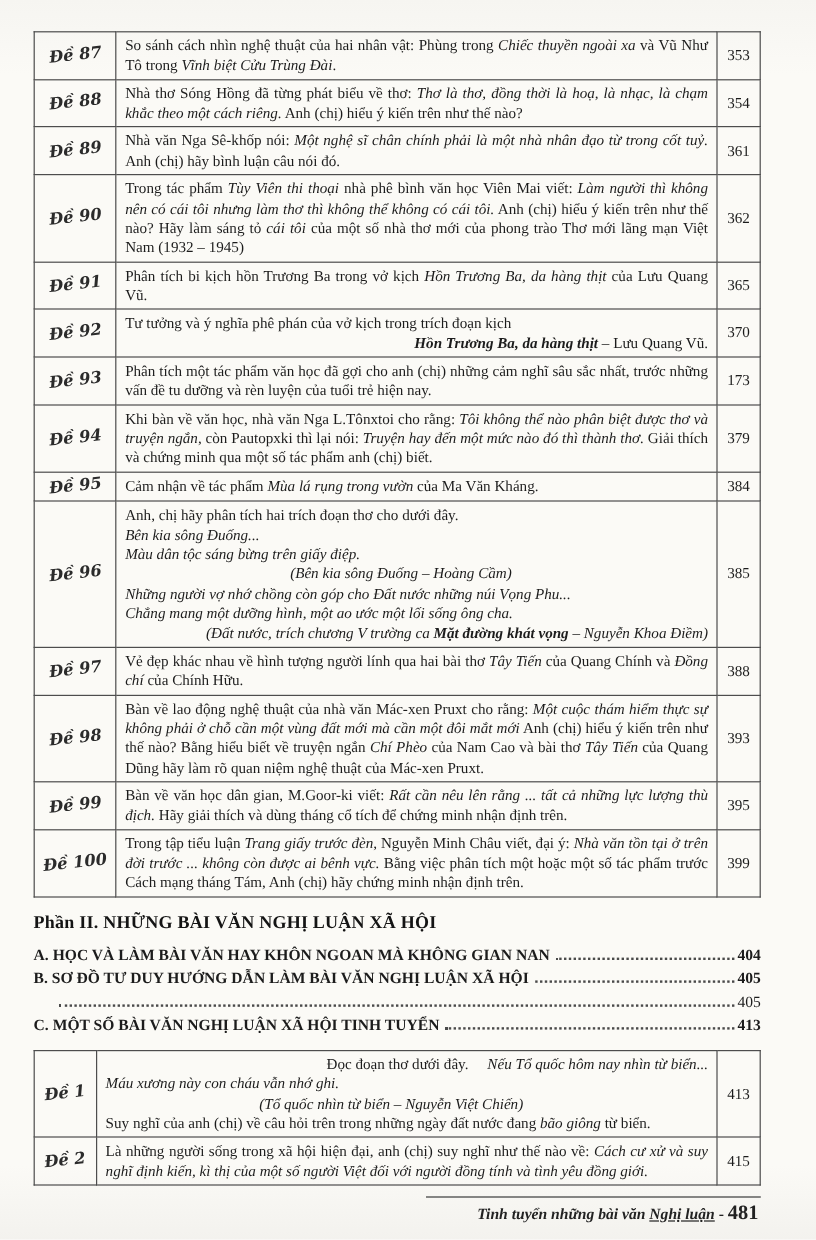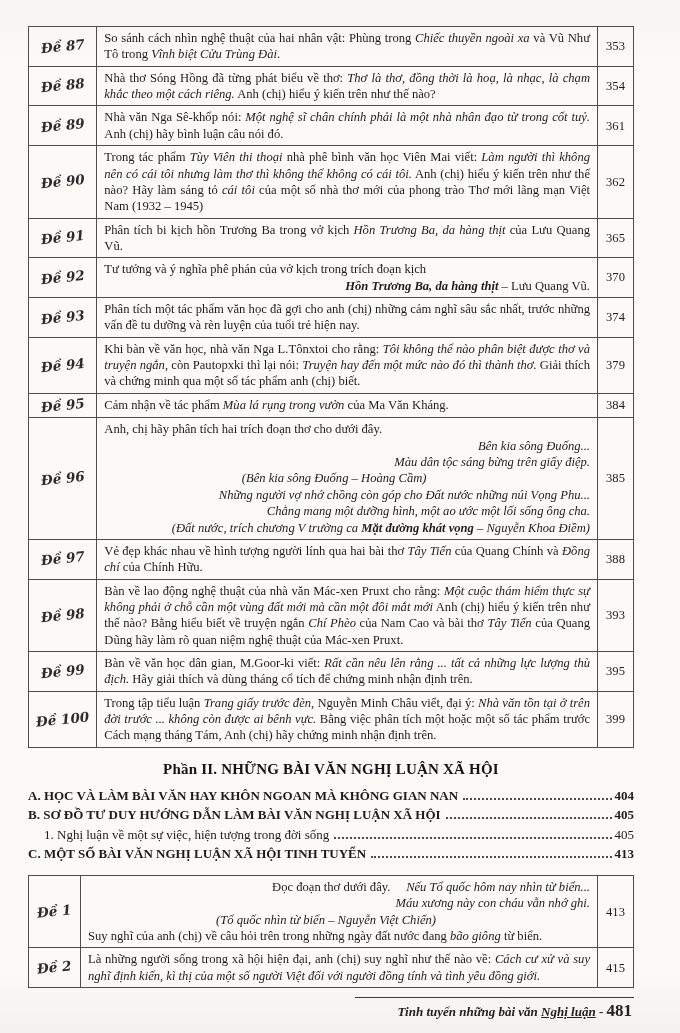--- a/index.html
+++ b/index.html
@@ -31,27 +31,26 @@
     font-style: italic; font-weight: 700;
     font-size: 13.5px; color: #2b2b2b;
     transform: rotate(-6deg);
     white-space: nowrap;
   }
   td.page-cell { width: 36px; text-align: center; font-size: 12.6px; }
   td.content-cell { text-align: justify; }
   .blk { min-height: 15px; }
   .blk.aj { text-align: justify; }
   .blk.al { text-align: right; }
-  .blk.ac { text-align: right; }
+  .blk.ac { text-align: left; }
   .blk.ar { text-align: center; padding-right: 26px; }
   .it { font-style: italic; }
   .bd { font-weight: 700; }
   h2.part-heading {
     margin: 13px 0 7px 0;
-    text-align: center;
     font-size: 15px; font-weight: 700;
     letter-spacing: 0.2px;
     color: #141414;
   }
   .toc-list { font-size: 13px; line-height: 1.35; margin-bottom: 8px; }
   .li-row { display: flex; align-items: baseline; margin: 2px 0; }
   .li-row.bd .lbl, .li-row.bd .pg { font-weight: 700; }
   .li-row.ind { padding-left: 16px; }
   .lbl { white-space: nowrap; }
   .dots {
@@ -127,21 +126,21 @@
             <div class="blk aj"><span>Tư tưởng và ý nghĩa phê phán của vở kịch trong trích đoạn kịch</span></div>
             <div class="blk al"><span class="it bd">Hồn Trương Ba, da hàng thịt</span><span> – Lưu Quang Vũ.</span></div>
           </td>
           <td class="page-cell">370</td>
         </tr>
         <tr>
           <td class="de-cell"><span class="de-script">Đề 93</span></td>
           <td class="content-cell">
             <div class="blk aj"><span>Phân tích một tác phẩm văn học đã gợi cho anh (chị) những cảm nghĩ sâu sắc nhất, trước những vấn đề tu dưỡng và rèn luyện của tuổi trẻ hiện nay.</span></div>
           </td>
-          <td class="page-cell">374</td>
+          <td class="page-cell">173</td>
         </tr>
         <tr>
           <td class="de-cell"><span class="de-script">Đề 94</span></td>
           <td class="content-cell">
             <div class="blk aj"><span>Khi bàn về văn học, nhà văn Nga L.Tônxtoi cho rằng: </span><span class="it">Tôi không thể nào phân biệt được thơ và truyện ngắn</span><span>, còn Pautopxki thì lại nói: </span><span class="it">Truyện hay đến một mức nào đó thì thành thơ.</span><span> Giải thích và chứng minh qua một số tác phẩm anh (chị) biết.</span></div>
           </td>
           <td class="page-cell">379</td>
         </tr>
         <tr>
           <td class="de-cell"><span class="de-script">Đề 95</span></td>
@@ -201,21 +200,20 @@
         <span class="lbl">A. HỌC VÀ LÀM BÀI VĂN HAY KHÔN NGOAN MÀ KHÔNG GIAN NAN</span>
         <span class="dots"></span>
         <span class="pg">404</span>
       </div>
       <div class="li-row bd">
         <span class="lbl">B. SƠ ĐỒ TƯ DUY HƯỚNG DẪN LÀM BÀI VĂN NGHỊ LUẬN XÃ HỘI</span>
         <span class="dots"></span>
         <span class="pg">405</span>
       </div>
       <div class="li-row ind">
-        <span class="lbl">1. Nghị luận về một sự việc, hiện tượng trong đời sống</span>
         <span class="dots"></span>
         <span class="pg">405</span>
       </div>
       <div class="li-row bd">
         <span class="lbl">C. MỘT SỐ BÀI VĂN NGHỊ LUẬN XÃ HỘI TINH TUYỂN</span>
         <span class="dots"></span>
         <span class="pg">413</span>
       </div>
     </div>
 

